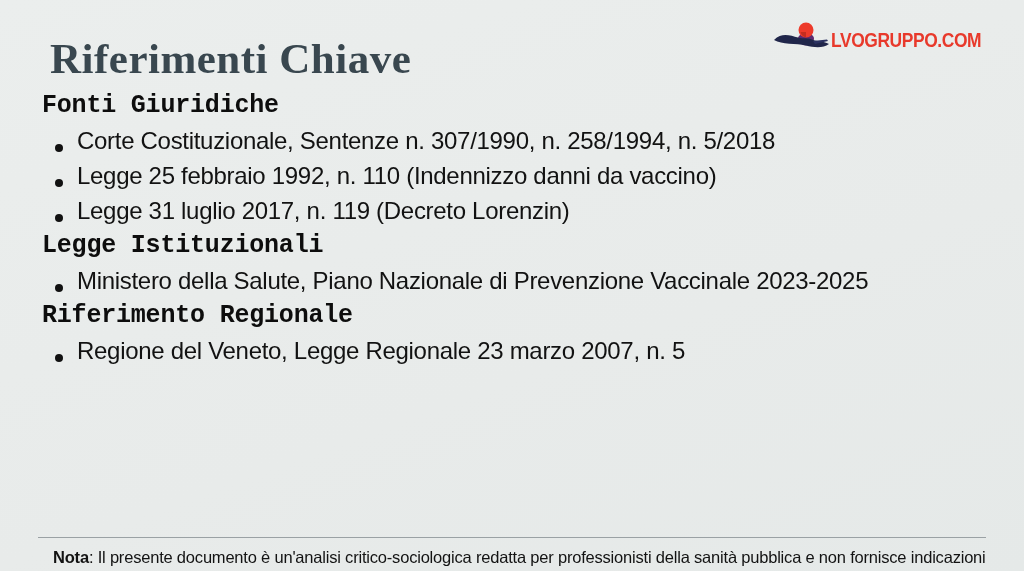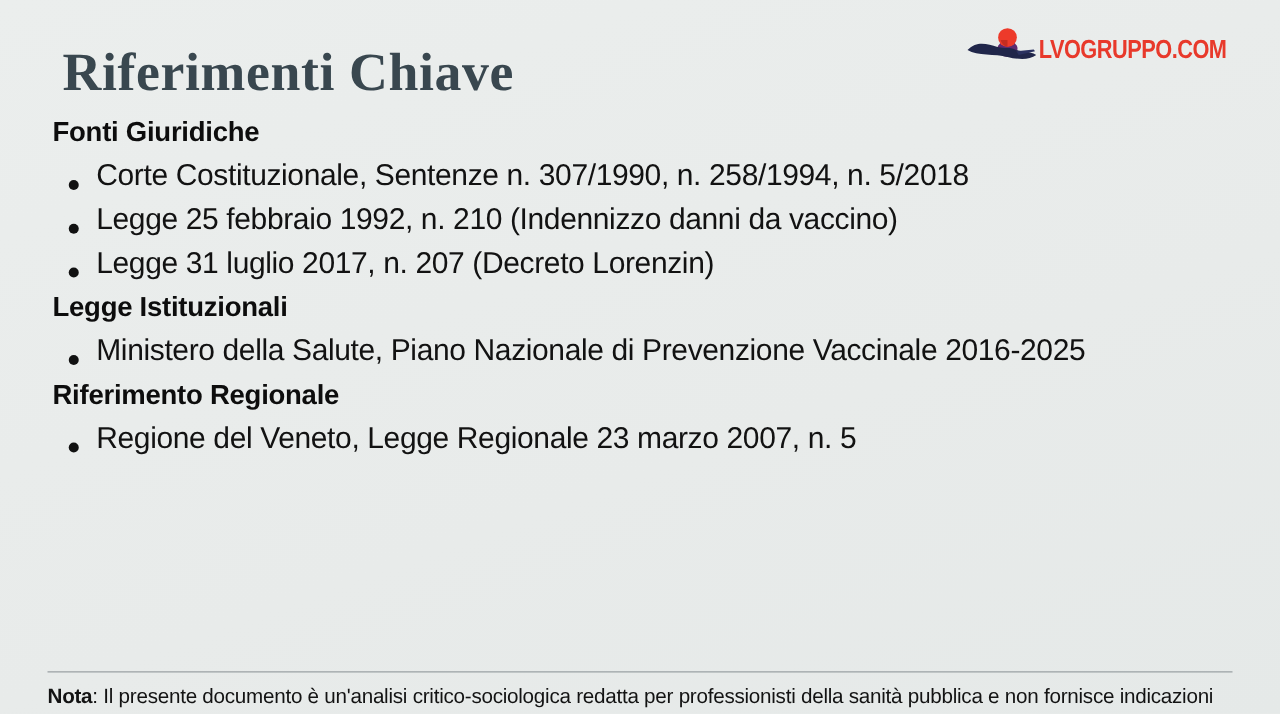--- a/index.html
+++ b/index.html
@@ -46,25 +46,26 @@
     color: #39474f;
   }
 
   
   .content {
     position: absolute;
     top: 88px; left: 42px; right: 30px;
     color: #111;
   }
   .section-heading {
-    font-size: 22px;
+    font-size: 25px;
     font-weight: 700;
     line-height: 35px;
     letter-spacing: -0.2px;
     color: #0d0d0d;
+    font-family: Liberation Mono, monospace;
   }
   .bullet-item {
     display: flex;
     align-items: center;
     line-height: 35px;
     font-size: 24px;
     letter-spacing: -0.3px;
     color: #121212;
   }
   .bullet-dot {
@@ -87,21 +88,21 @@
   .footer-note {
     position: absolute;
     left: 38px;
     top: 546px;
     width: 960px;
     font-size: 16.5px;
     letter-spacing: -0.2px;
     line-height: 23px;
     color: #131313;
   }
-  .footer-note .line { white-space: nowrap; }
+  .footer-note .line { white-space: nowrap; margin-left: 15px; }
   .footer-note b { font-weight: 700; }
 </style>
 </head>
 <body>
 
 <div class="slide">
 
   <div class="brand">
     <svg class="brand-icon" viewBox="0 0 58 32" xmlns="http://www.w3.org/2000/svg" aria-hidden="true">
       <ellipse cx="33" cy="19" rx="8" ry="6.5" fill="#5e2b6f"></ellipse>
@@ -118,31 +119,31 @@
 
   <div class="content">
 
     <div class="section-heading">Fonti Giuridiche</div>
     <div class="bullet-item">
       <span class="bullet-dot"></span>
       <span>Corte Costituzionale, Sentenze n. 307/1990, n. 258/1994, n. 5/2018</span>
     </div>
     <div class="bullet-item">
       <span class="bullet-dot"></span>
-      <span>Legge 25 febbraio 1992, n. 210 (Indennizzo danni da vaccino)</span>
+      <span>Legge 25 febbraio 1992, n. 110 (Indennizzo danni da vaccino)</span>
     </div>
     <div class="bullet-item">
       <span class="bullet-dot"></span>
-      <span>Legge 31 luglio 2017, n. 207 (Decreto Lorenzin)</span>
+      <span>Legge 31 luglio 2017, n. 119 (Decreto Lorenzin)</span>
     </div>
 
     <div class="section-heading">Legge Istituzionali</div>
     <div class="bullet-item">
       <span class="bullet-dot"></span>
-      <span>Ministero della Salute, Piano Nazionale di Prevenzione Vaccinale 2016-2025</span>
+      <span>Ministero della Salute, Piano Nazionale di Prevenzione Vaccinale 2023-2025</span>
     </div>
 
     <div class="section-heading">Riferimento Regionale</div>
     <div class="bullet-item">
       <span class="bullet-dot"></span>
       <span>Regione del Veneto, Legge Regionale 23 marzo 2007, n. 5</span>
     </div>
 
   </div>
 

